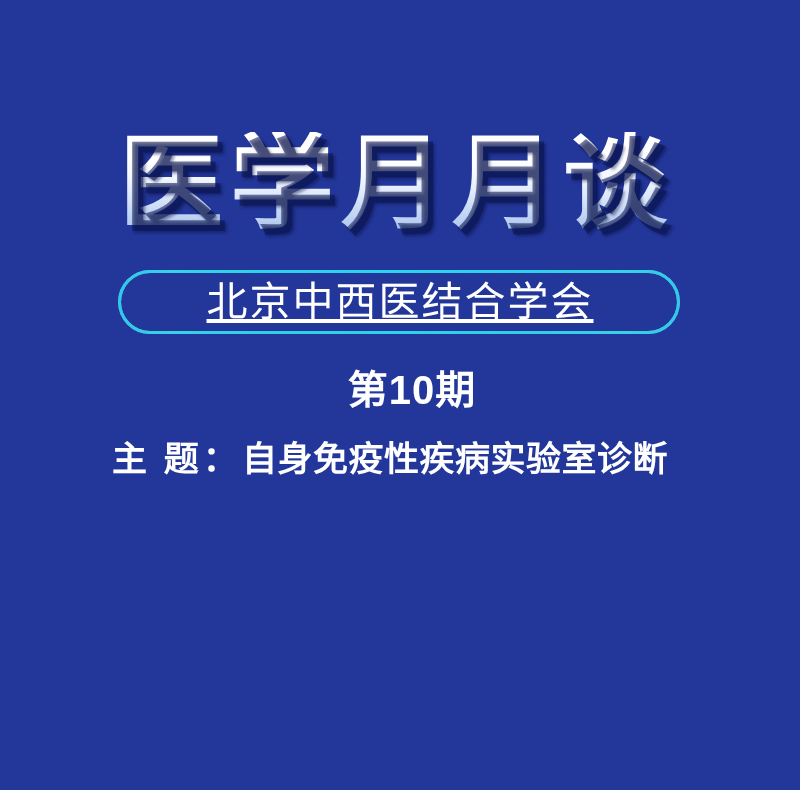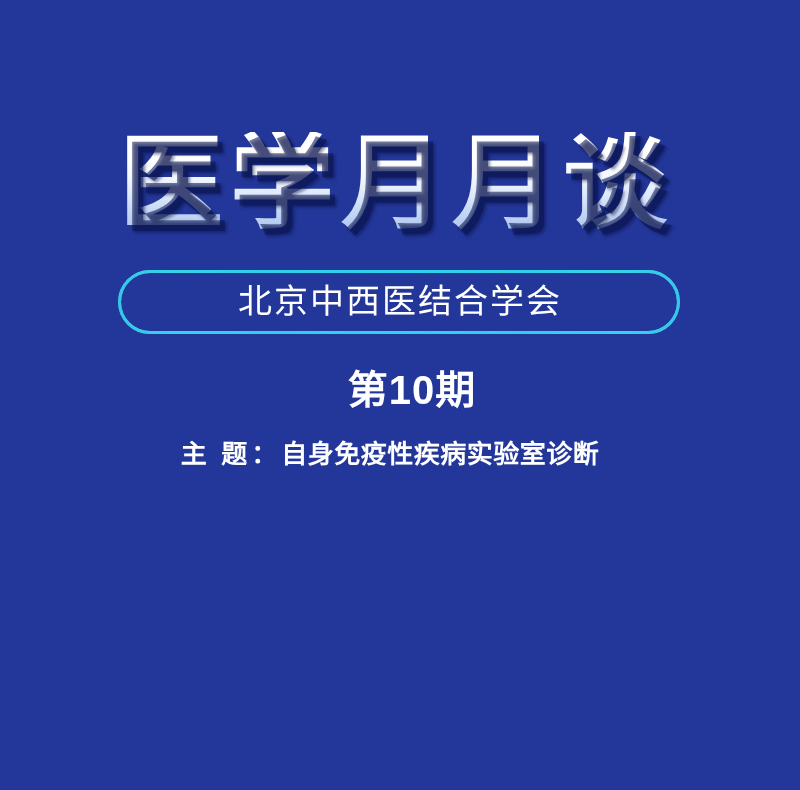--- a/index.html
+++ b/index.html
@@ -115,27 +115,28 @@
       linear-gradient(#000 0 0);
     mask-composite: exclude;
     padding: 3px;
     box-sizing: border-box;
   }
 
   .pill-text {
     position: relative;
     z-index: 2;
     font-family: "Liberation Serif", "DejaVu Serif", serif;
-    font-size: 34px;
+    font-size: 41px;
     font-weight: 400;
     letter-spacing: 2px;
     color: #ffffff;
     white-space: nowrap;
     padding-left: 2px;
     line-height: 1;
+    text-decoration: underline;
   }
 
   
   .issue {
     position: absolute;
     left: 12px;
     top: 369px;
     width: 800px;
     text-align: center;
     font-family: "Liberation Sans", "DejaVu Sans", sans-serif;
@@ -148,21 +149,21 @@
   }
 
   
   .subject {
     position: absolute;
     left: 0;
     top: 440px;
     width: 780px;
     text-align: center;
     font-family: "Liberation Serif", "DejaVu Serif", serif;
-    font-size: 26px;
+    font-size: 35px;
     font-weight: 700;
     color: #ffffff;
     letter-spacing: 0.5px;
     line-height: 1.15;
     white-space: nowrap;
   }
 
   .subject .label {
     letter-spacing: 4px;
   }

